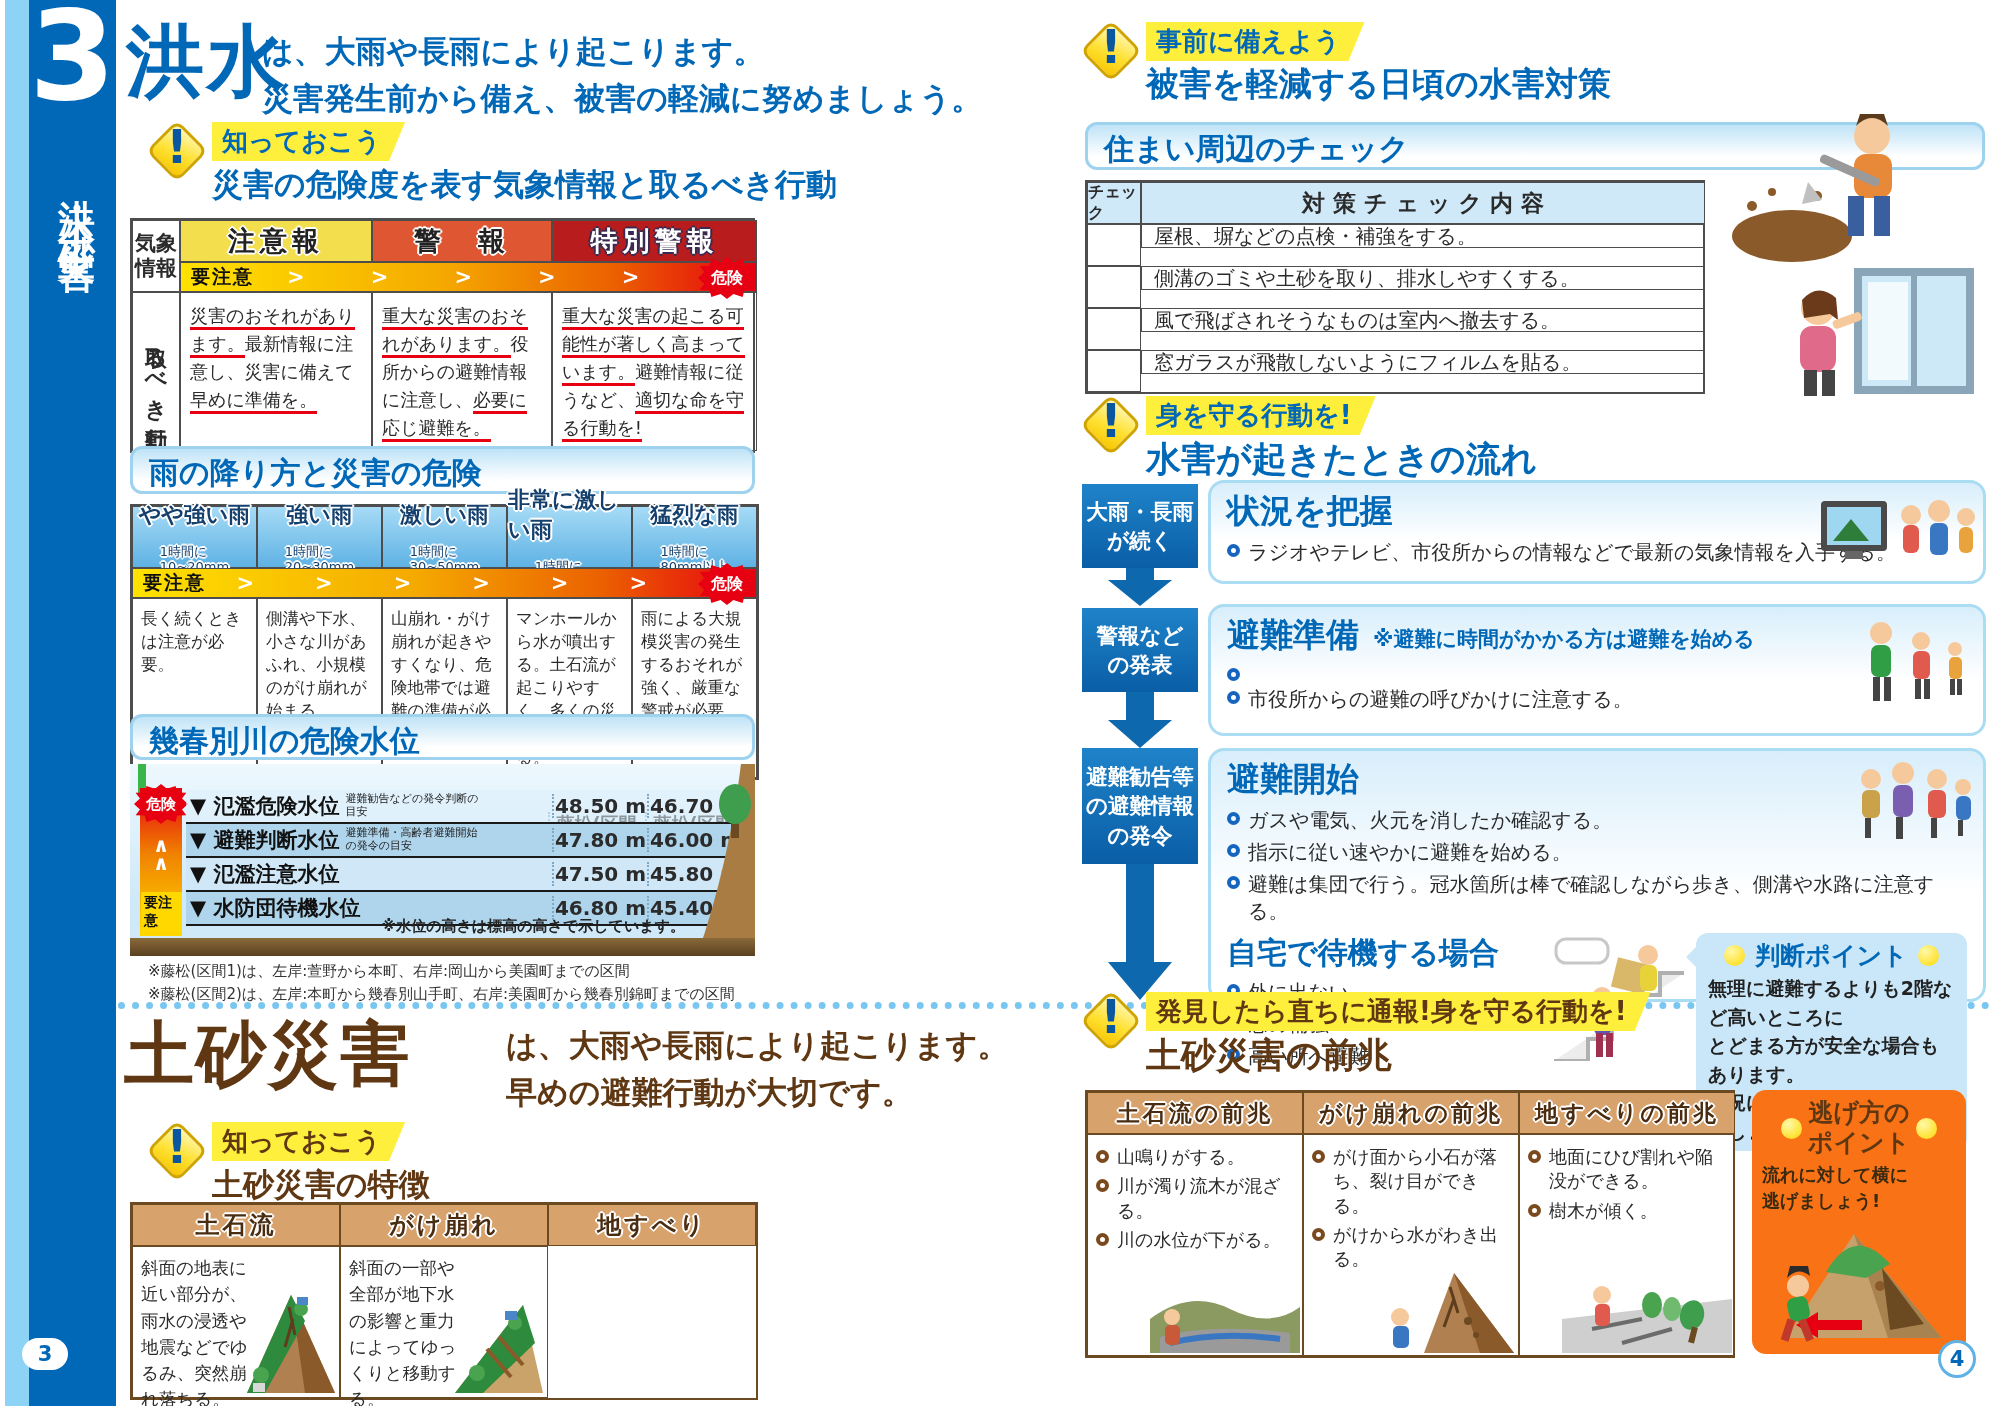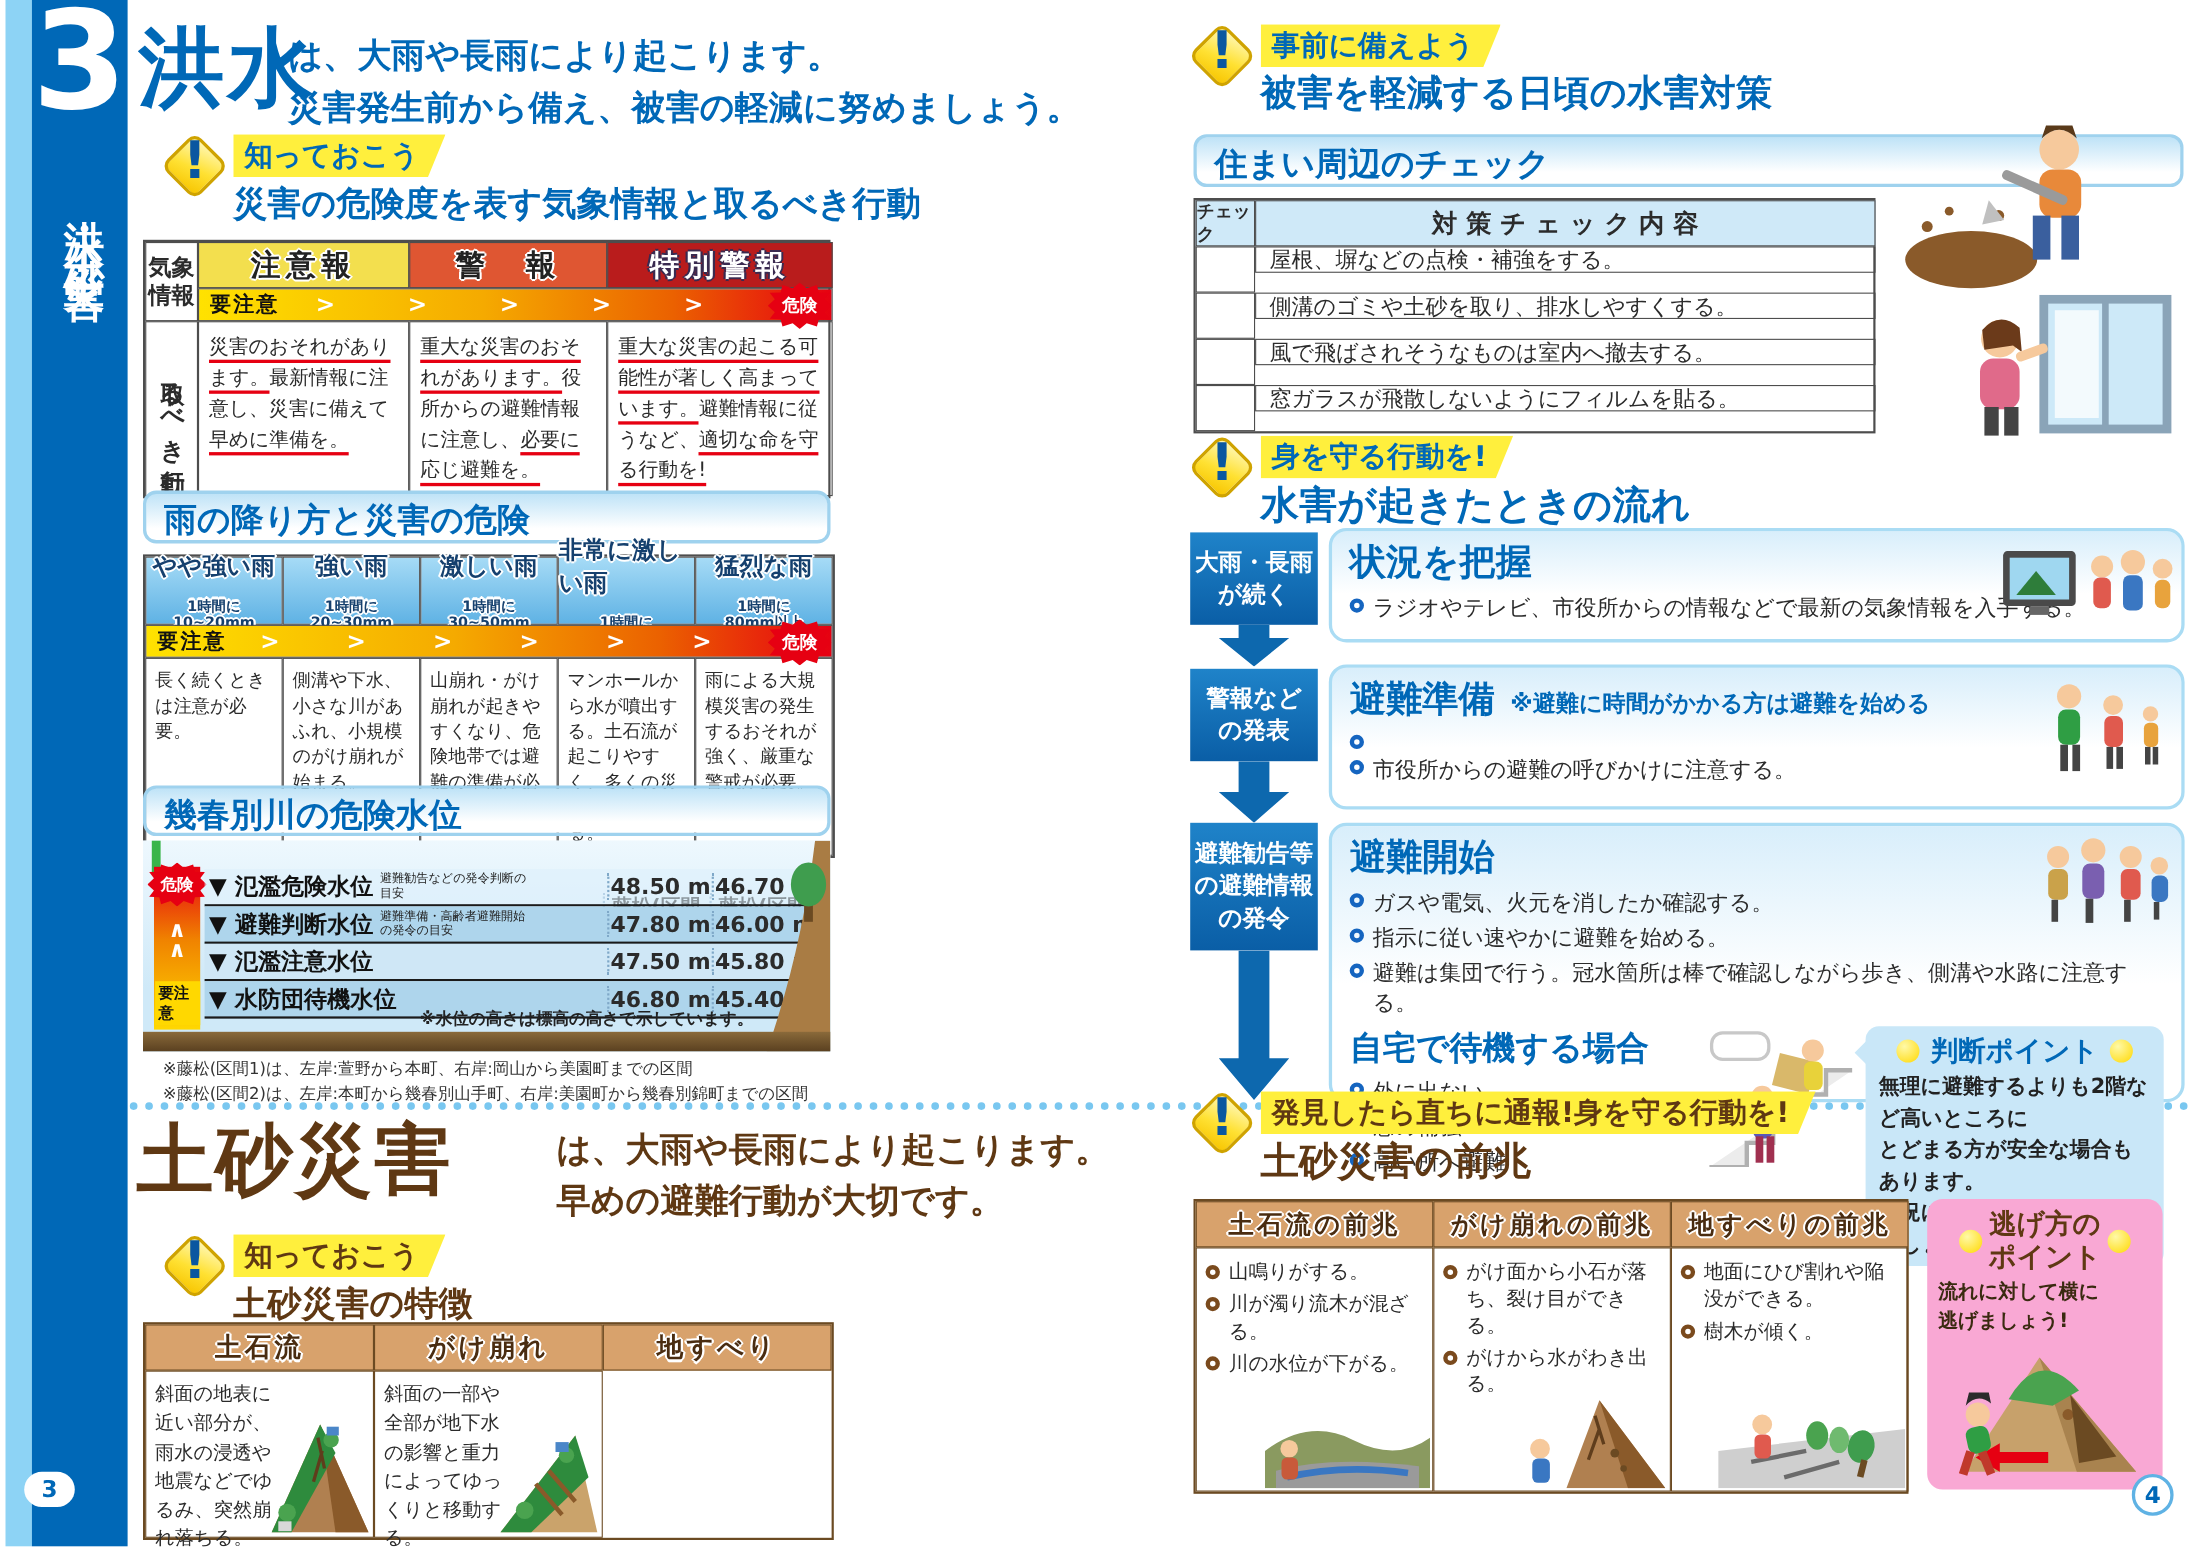--- a/index.html
+++ b/index.html
@@ -49,21 +49,21 @@
              font-size:22px; font-weight:bold; letter-spacing:1px; }
   .act { padding:9px 9px; font-size:18px; line-height:1.55; min-height:140px; }
   .ul { border-bottom:3px solid #e60012; padding-bottom:1px; }
 
   
   .rtab { display:grid; grid-template-columns:repeat(5,125px); border:2px solid #4d4d4d; background:#fff; }
   .rtab > div { border:1px solid #4d4d4d; }
   .rhead { height:62px; display:flex; flex-direction:column; align-items:center; justify-content:center;
            background:linear-gradient(#a6dbf6,#5fb2e4); color:#15406e; }
   .rhead .rn { font-size:22px; font-weight:bold; }
-  .rhead .ra { font-size:13px; font-weight:bold; text-align:center; line-height:1.15;margin-top:15px; }
+  .rhead .ra { font-size:13px; font-weight:normal; text-align:left; line-height:1.15;margin-top:15px; }
   .rbar { grid-column:1/6; }
   .rbody { padding:8px 8px; font-size:16.5px; line-height:1.4; min-height:116px; }
 
   
   .river { background:linear-gradient(#eef8fe,#cfe9f8 70%); position:relative; overflow:hidden; }
   .rv-row { display:flex; align-items:center; border-bottom:2px solid #1a1a1a; height:34px; }
   .rv-lab { flex:1; display:flex; align-items:center; gap:6px; font-weight:bold; font-size:21px; color:#111; padding-left:4px; }
   .rv-note { font-size:11px; font-weight:normal; line-height:1.15; color:#222; }
   .rv-val { width:95px; text-align:center; font-size:20px; font-weight:bold; border-left:2px dotted #7fa8c8; }
   .rv-station { position:absolute; top:4px; width:95px; text-align:center; font-size:18px; font-weight:bold; color:#111;margin-top:44px; }
@@ -94,21 +94,21 @@
   .bul { display:flex; align-items:flex-start; gap:8px; margin-top:5px; }
   .ring { width:13px; height:13px; border:4.5px solid #1565c0; border-radius:50%; flex:none; margin-top:5px; display:inline-block; }
   .ring.brown { border-color:#7a4a1d; }
   .bul span.txt { font-size:20px; line-height:1.35; }
   .ydot { width:21px; height:21px; border-radius:50%; background:radial-gradient(circle at 35% 30%,#fff9a8,#ffd800); display:inline-block; flex:none; }
   .pt-bubble { background:#c9e7f8; border-radius:12px; padding:6px 12px; position:relative; }
   .pt-bubble::before { content:""; position:absolute; left:-24px; top:10px; border:14px solid transparent; border-right-color:#c9e7f8; }
   .pt-title { display:flex; align-items:center; justify-content:center; gap:10px; color:#0068b7; font-weight:bold; font-size:25px; }
   .pt-text { font-size:19px; font-weight:bold; color:#222; line-height:1.5; margin-top:2px; }
 
-  .escape-card { background:#f9a8d4; border-radius:14px; padding:8px 10px; }
+  .escape-card { background:#f97316; border-radius:14px; padding:8px 10px; }
   .esc-title { display:flex; align-items:center; justify-content:center; gap:6px; color:#5f3813; font-weight:bold; font-size:25px; text-align:center; line-height:1.2; }
   .esc-text { font-size:18px; font-weight:bold; color:#3a2a10; line-height:1.45; margin-top:4px; }
 
   .badge { background:#fff; color:#0068b7; font-weight:bold; display:flex; align-items:center; justify-content:center; }
   .dotted-sep { border-top:7px dotted #79c7f0; }
   .footnote { font-size:15px; color:#333; line-height:1.55; }
 </style>
 </head>
 <body>
 

